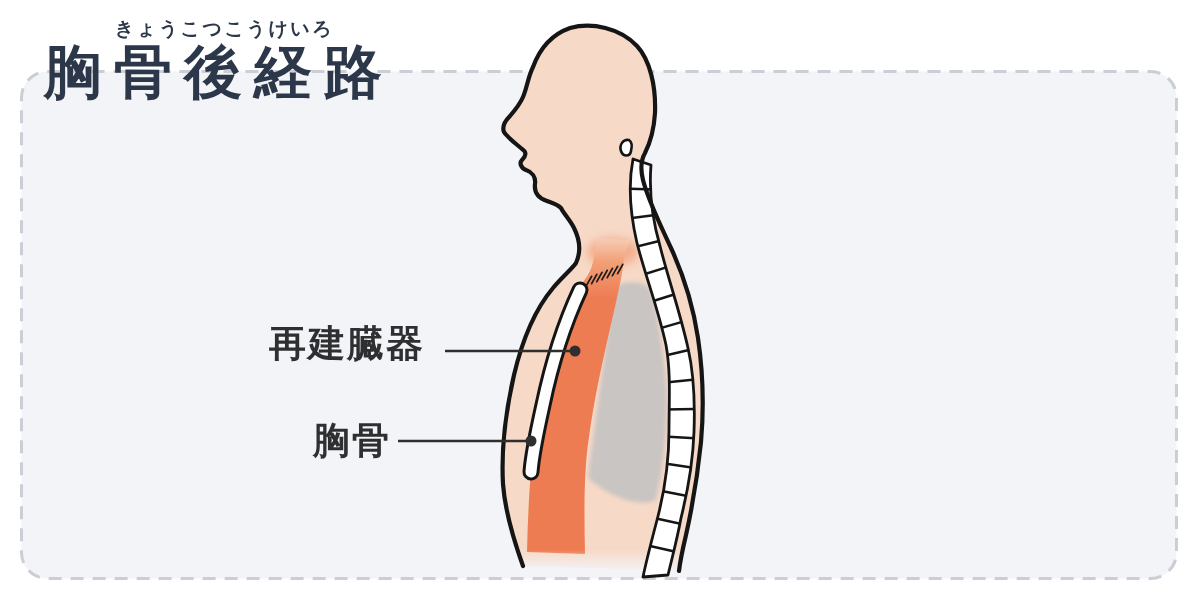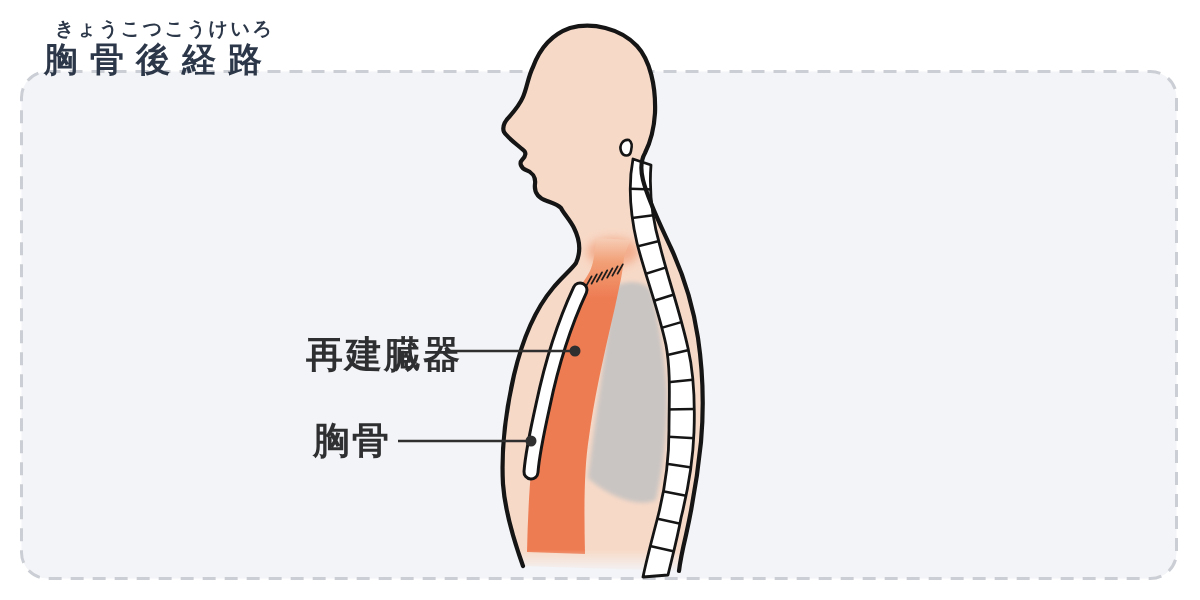--- a/index.html
+++ b/index.html
@@ -2,25 +2,25 @@
 <html><head>
 <meta charset="utf-8">
 <style>
   html,body{margin:0;padding:0;background:#fff;}
   .canvas{position:relative;width:1200px;height:600px;background:#ffffff;overflow:hidden;
           font-family:"Liberation Sans","DejaVu Sans",sans-serif;}
   .canvas svg{position:absolute;left:0;top:0;}
   .title-block{position:absolute;left:44px;top:18px;z-index:3;}
   .furigana{padding-left:11px;font-size:19px;font-weight:700;letter-spacing:2.5px;
             color:#2c3849;line-height:1.2;text-align:center;}
-  .kanji{font-size:34px;font-weight:800;letter-spacing:12px;color:#2c3849;
+  .kanji{font-size:58px;font-weight:800;letter-spacing:12px;color:#2c3849;
          line-height:1.05;margin-top:1px;}
   .anno-label{position:absolute;z-index:3;font-size:37px;font-weight:700;
               letter-spacing:2px;color:#2e2f31;line-height:1.15;}
-  .anno-organ{left:269px;top:334px;margin-left:37px;}
+  .anno-organ{left:269px;top:323px;}
   .anno-sternum{left:313px;top:420px;text-align:right;}
 </style>
 </head>
 <body>
 
 <div class="canvas">
 
   <svg width="1200" height="600" viewBox="0 0 1200 600">
     <defs>
       <linearGradient id="fadeG" x1="0" y1="550" x2="0" y2="572" gradientUnits="userSpaceOnUse">

